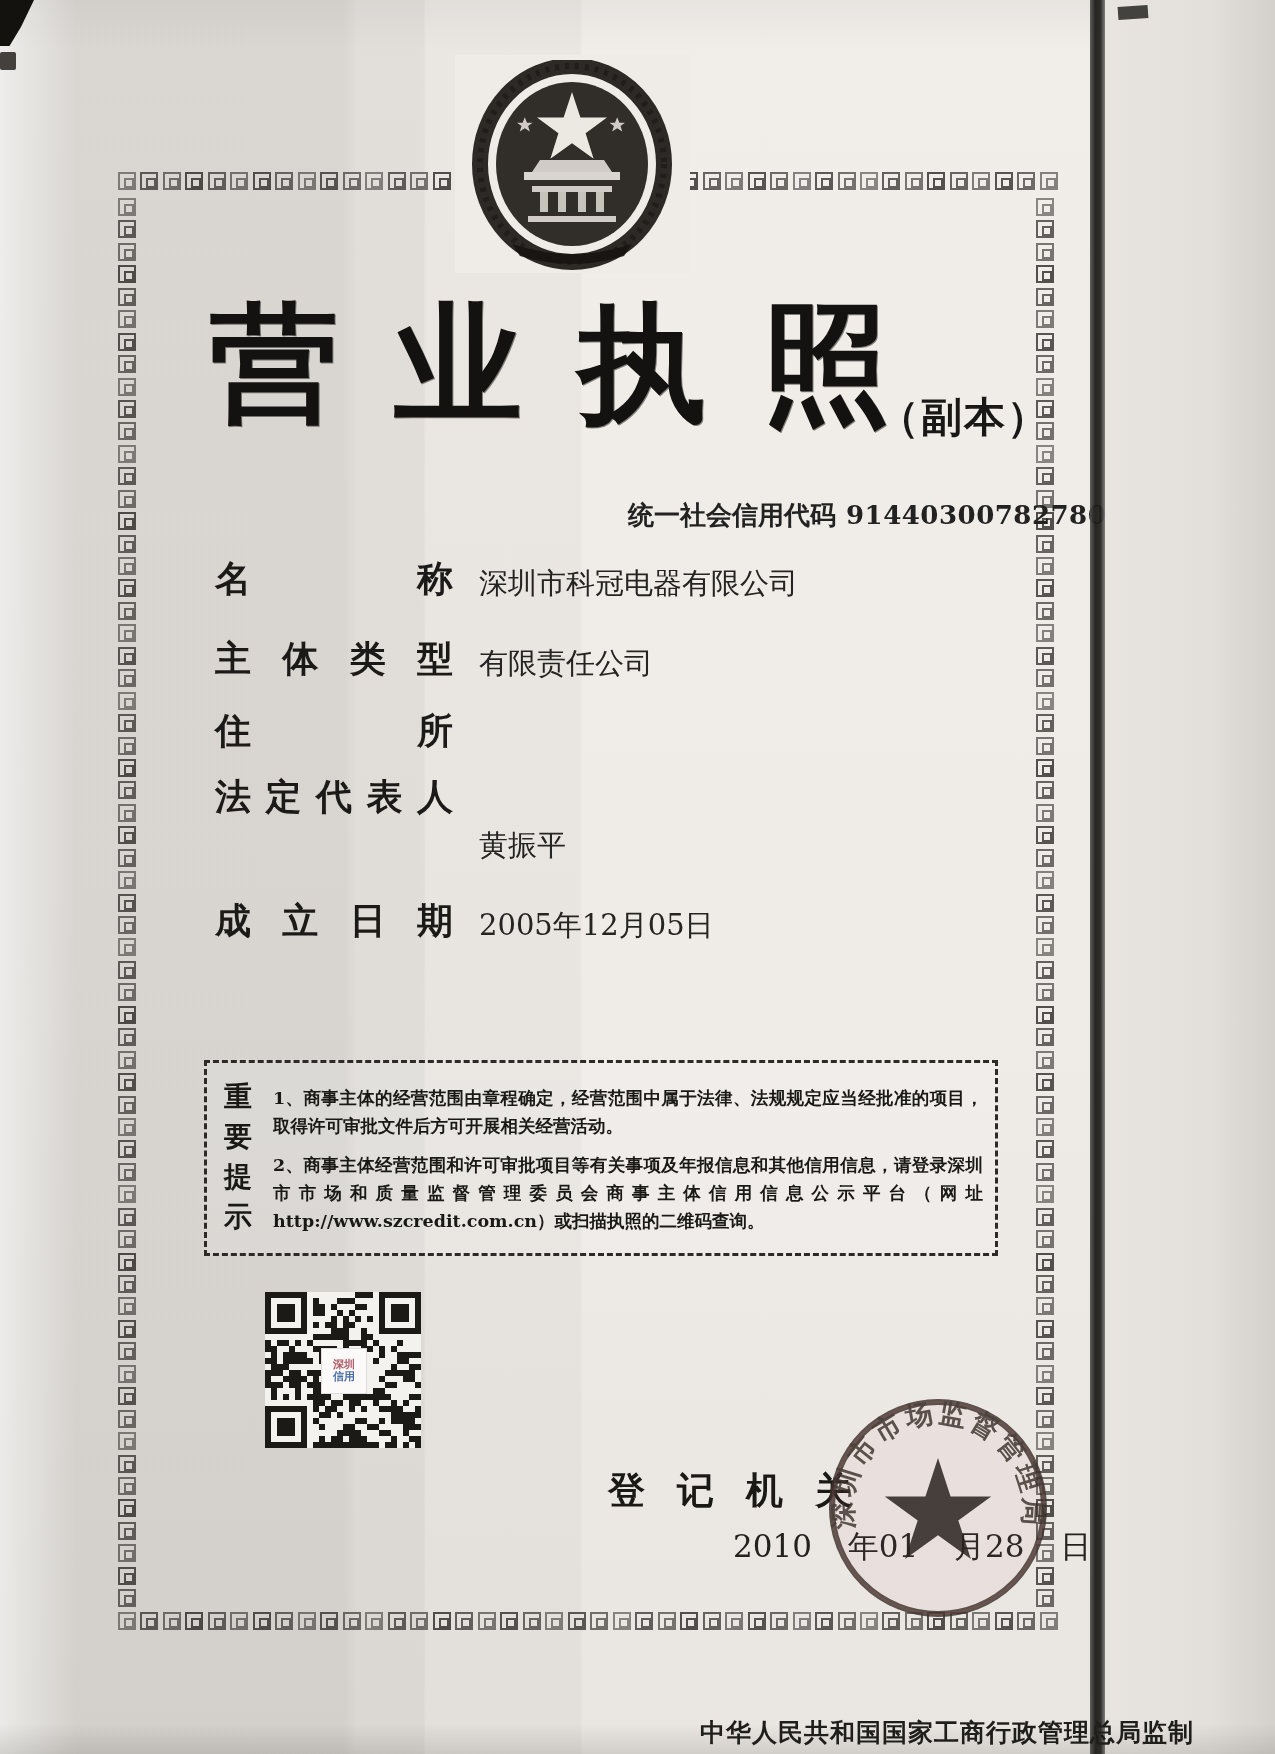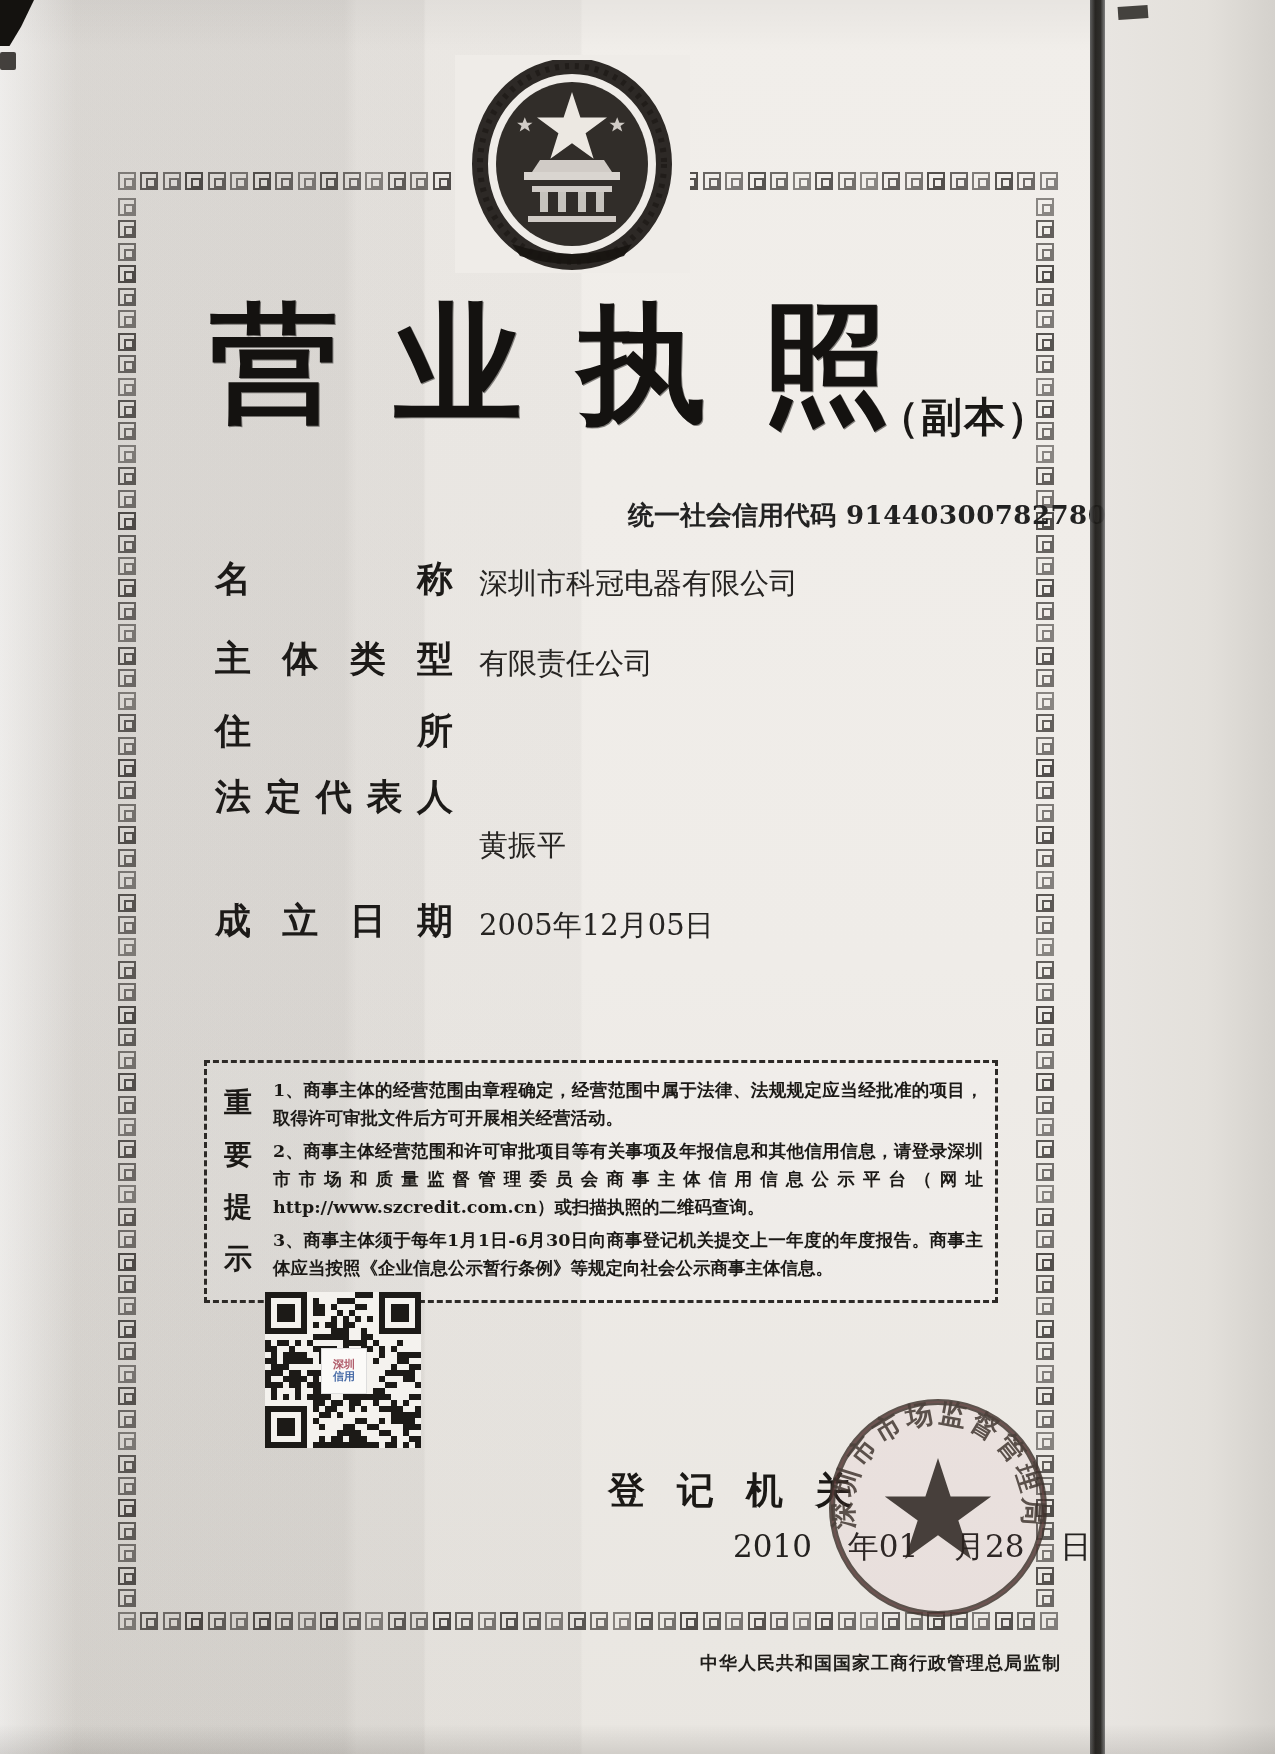--- a/index.html
+++ b/index.html
@@ -61,37 +61,37 @@
     font-size:36px;font-weight:700;color:#1c1a18;line-height:1.15;}
   .fvalue{margin-left:26px;font-family:"DejaVu Serif",serif;font-size:29px;color:#262422;
     font-weight:500;line-height:1.5;padding-top:4px;}
   
   #notice{position:absolute;left:204px;top:1060px;width:794px;z-index:3;
     border:3px dashed #2d2a27;display:flex;padding:10px 12px 12px 10px;box-sizing:border-box;background:rgba(255,255,255,.12);}
   #notice-side{width:42px;flex:none;display:flex;flex-direction:column;justify-content:space-around;
     align-items:center;padding:4px 0;}
   #notice-side span{font-size:28px;font-weight:800;color:#1b1916;line-height:1;}
   #notice-body{flex:1;padding-left:14px;}
-  #notice-body p{margin:4px 0 6px 0;font-family:"DejaVu Serif",serif;font-size:17.5px;
+  #notice-body p{margin:12px 0 6px 0;font-family:"DejaVu Serif",serif;font-size:17.5px;
     font-weight:700;color:#1b1916;line-height:1.58;text-align:justify;}
   
   #qr{position:absolute;left:265px;top:1292px;width:156px;height:156px;z-index:3;background:#f4f2ee;}
   #qr-badge{position:absolute;left:56px;top:56px;width:44px;height:44px;background:#fbfaf8;
     border:1px solid #ddd;display:flex;flex-direction:column;align-items:center;justify-content:center;z-index:4;}
   #qr-badge b{font-size:11px;line-height:1.1;color:#b05a68;font-weight:700;}
   #qr-badge i{font-size:11px;line-height:1.1;color:#4a6da8;font-weight:700;font-style:normal;}
   
   #registrar{position:absolute;left:608px;top:1466px;z-index:3;font-size:37px;font-weight:700;
     color:#1b1916;letter-spacing:32px;white-space:nowrap;}
   #issue-date{position:absolute;left:733px;top:1526px;z-index:3;font-family:"DejaVu Serif",serif;
     font-size:31px;color:#242220;word-spacing:26px;white-space:nowrap;}
   #stamp{position:absolute;left:812px;top:1382px;width:252px;height:252px;z-index:4;opacity:.92;}
   
-  #footer{position:absolute;left:700px;top:1651px;z-index:6;font-family:Liberation Serif, serif;
-    font-size:18px;font-weight:600;color:#201e1b;letter-spacing:1px;white-space:nowrap;}
+  #footer{position:absolute;left:700px;top:1716px;z-index:6;font-family:Liberation Serif, serif;
+    font-size:25px;font-weight:600;color:#201e1b;letter-spacing:1px;white-space:nowrap;}
 </style>
 </head>
 <body>
 
 <div id="page">
 
   <div class="right-paper"></div>
   <div class="right-band"></div>
   <div class="blob-tl1"></div>
   <div class="blob-tl2"></div>
@@ -407,21 +407,20 @@
   <div id="notice">
     <div id="notice-side">
         <span>重</span>
         <span>要</span>
         <span>提</span>
         <span>示</span>
       </div>
     <div id="notice-body">
         <p>1、商事主体的经营范围由章程确定，经营范围中属于法律、法规规定应当经批准的项目，取得许可审批文件后方可开展相关经营活动。</p>
         <p>2、商事主体经营范围和许可审批项目等有关事项及年报信息和其他信用信息，请登录深圳市市场和质量监督管理委员会商事主体信用信息公示平台（网址http://www.szcredit.com.cn）或扫描执照的二维码查询。</p>
-        <p>3、商事主体须于每年1月1日-6月30日向商事登记机关提交上一年度的年度报告。商事主体应当按照《企业信息公示暂行条例》等规定向社会公示商事主体信息。</p>
       </div>
   </div>
 
   <div id="registrar">登记机关</div>
 
   <div id="qr">
     <svg id="qr-svg" width="156" height="156" viewBox="0 0 156 156">
         <rect x="90" y="0" width="6" height="6" fill="#1c1a17"></rect>
         <rect x="96" y="0" width="6" height="6" fill="#1c1a17"></rect>
         <rect x="102" y="0" width="6" height="6" fill="#1c1a17"></rect>

